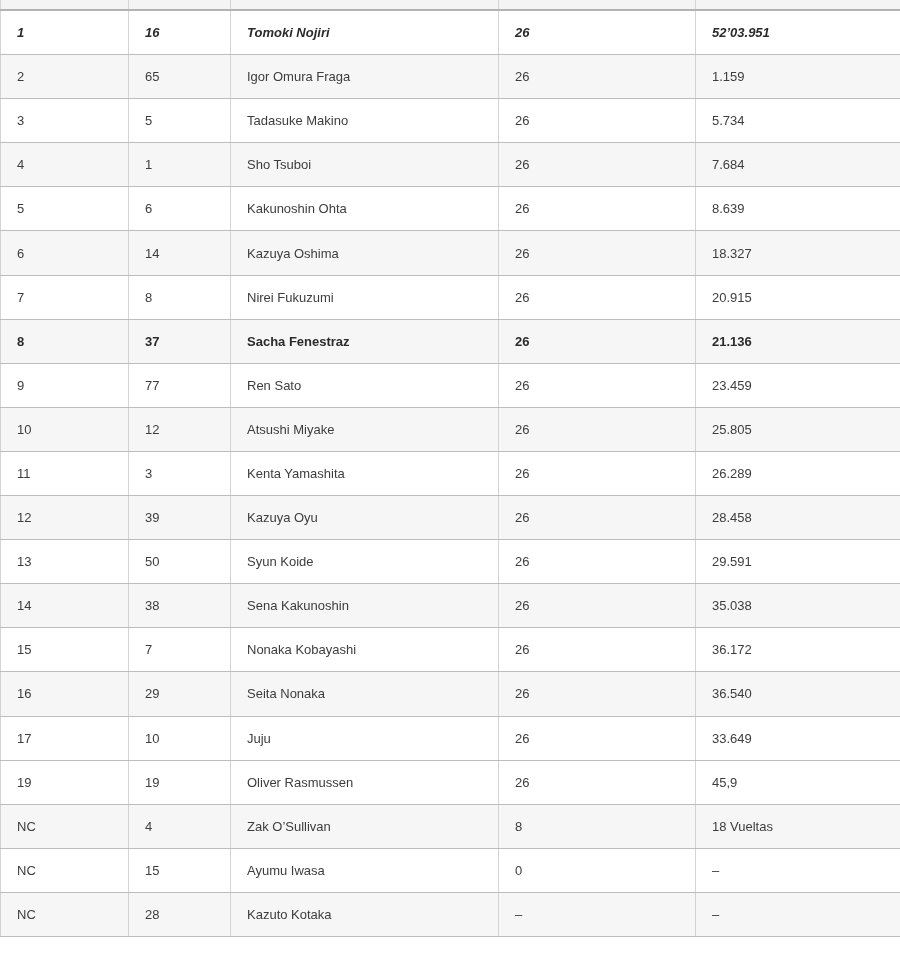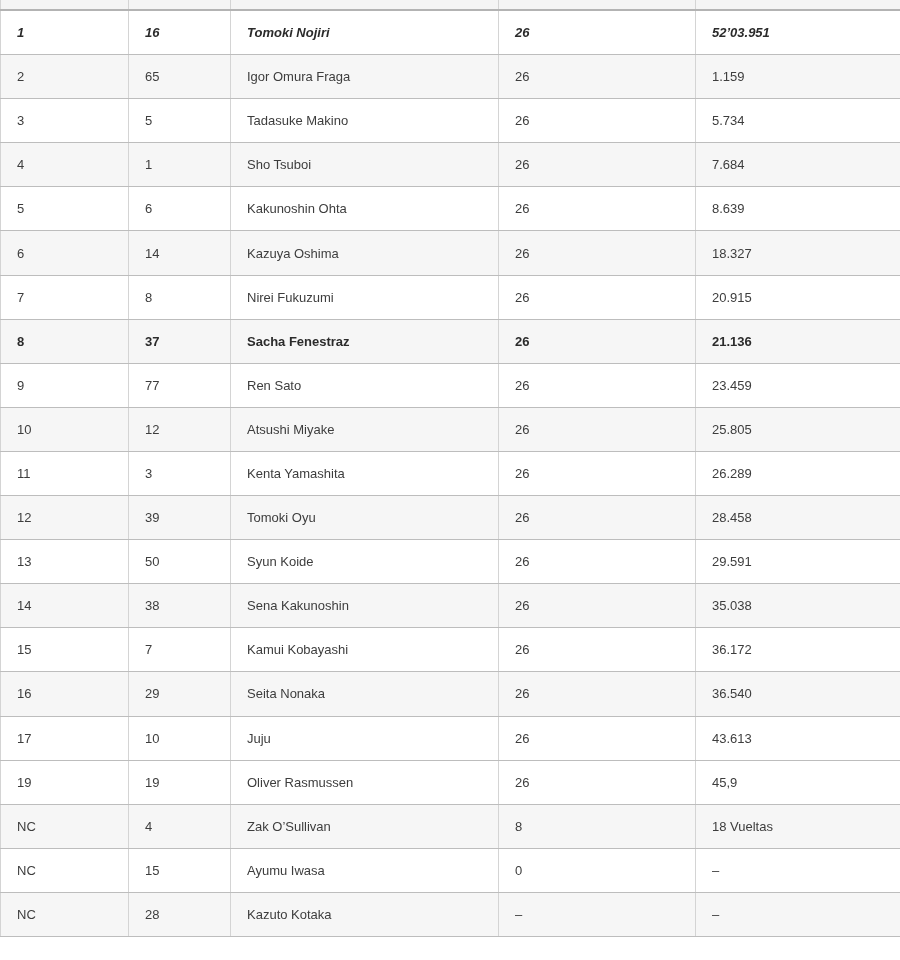--- a/index.html
+++ b/index.html
@@ -146,58 +146,58 @@
       <tr>
         <td>11</td>
         <td>3</td>
         <td>Kenta Yamashita</td>
         <td>26</td>
         <td>26.289</td>
       </tr>
       <tr class="stripe">
         <td>12</td>
         <td>39</td>
-        <td>Tomoki Oyu</td>
+        <td>Kazuya Oyu</td>
         <td>26</td>
         <td>28.458</td>
       </tr>
       <tr>
         <td>13</td>
         <td>50</td>
         <td>Syun Koide</td>
         <td>26</td>
         <td>29.591</td>
       </tr>
       <tr class="stripe">
         <td>14</td>
         <td>38</td>
         <td>Sena Kakunoshin</td>
         <td>26</td>
         <td>35.038</td>
       </tr>
       <tr>
         <td>15</td>
         <td>7</td>
-        <td>Kamui Kobayashi</td>
+        <td>Nonaka Kobayashi</td>
         <td>26</td>
         <td>36.172</td>
       </tr>
       <tr class="stripe">
         <td>16</td>
         <td>29</td>
         <td>Seita Nonaka</td>
         <td>26</td>
         <td>36.540</td>
       </tr>
       <tr>
         <td>17</td>
         <td>10</td>
         <td>Juju</td>
         <td>26</td>
-        <td>43.613</td>
+        <td>33.649</td>
       </tr>
       <tr>
         <td>19</td>
         <td>19</td>
         <td>Oliver Rasmussen</td>
         <td>26</td>
         <td>45,9</td>
       </tr>
       <tr class="stripe">
         <td>NC</td>

